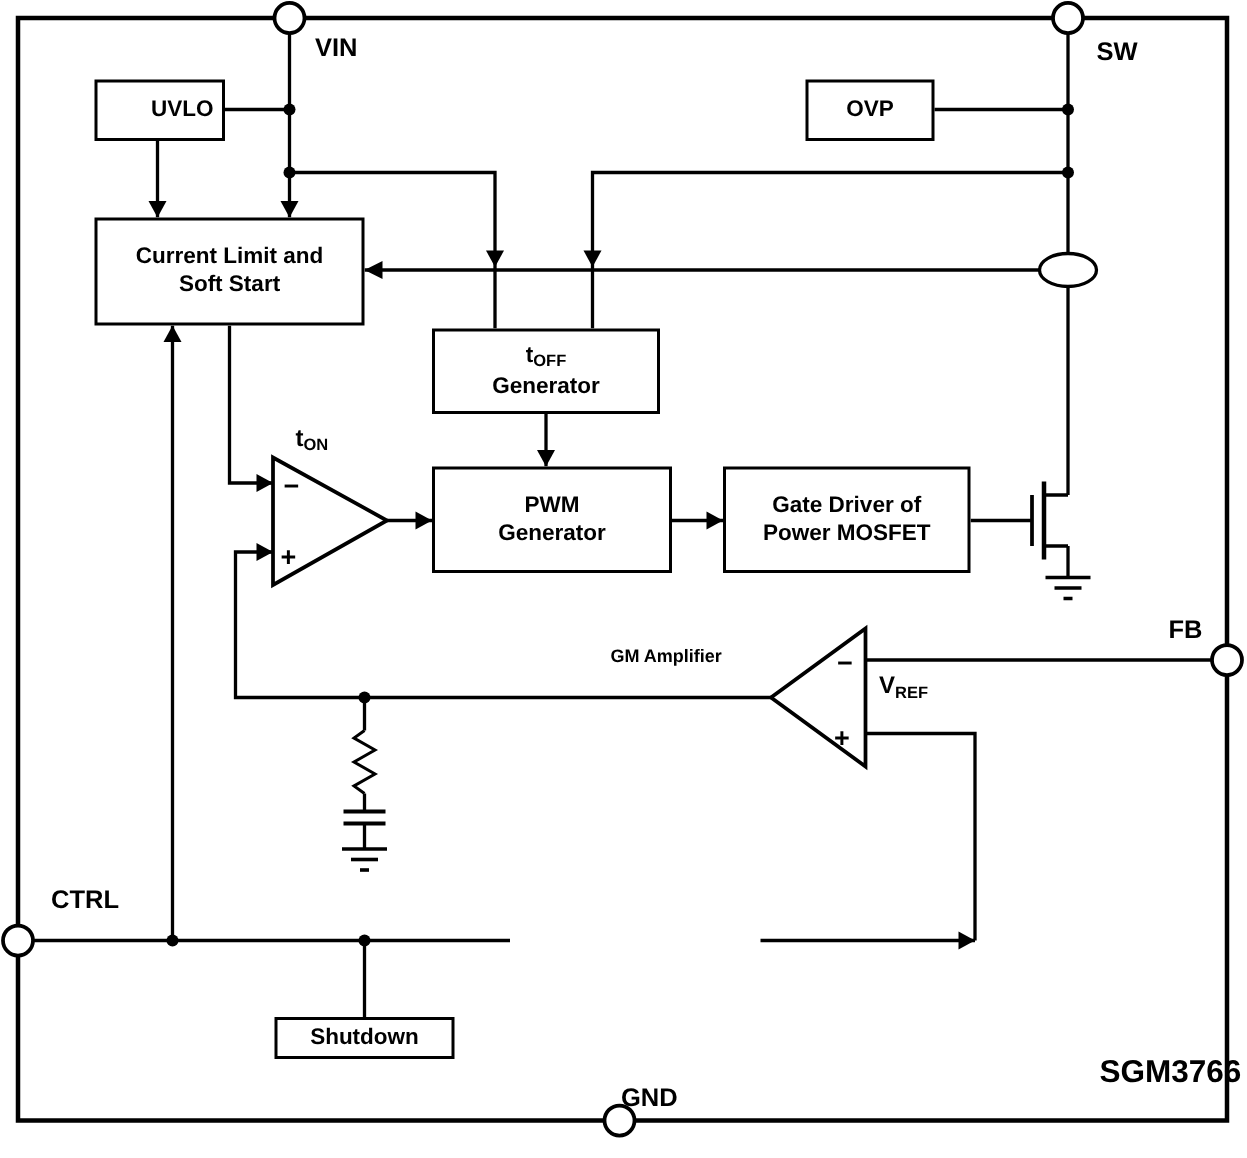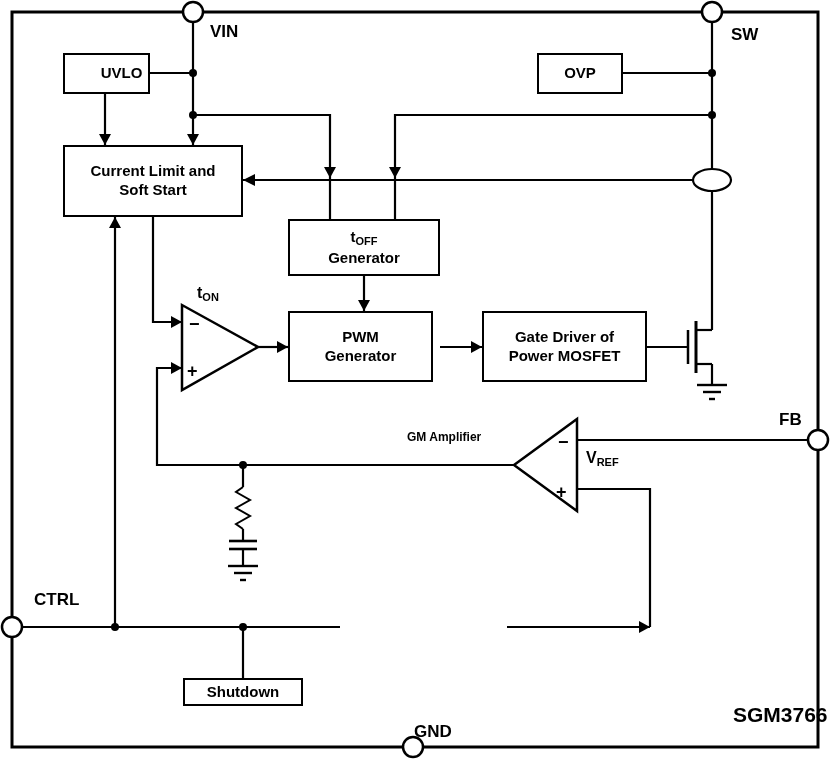--- a/index.html
+++ b/index.html
@@ -135,21 +135,21 @@
   <div class="block" style="left:63px; top:145px; width:180px; height:72px;">
     <span>Current Limit and</span>
     <span>Soft Start</span>
   </div>
 
   <div class="block" style="left:288px; top:219px; width:152px; height:57px;">
     <span><span>t</span><span class="sub">OFF</span></span>
     <span>Generator</span>
   </div>
 
-  <div class="block" style="left:288px; top:311px; width:145px; height:71px;">
+  <div class="block" style="left:288px; top:311px; width:160px; height:71px;">
     <span>PWM</span>
     <span>Generator</span>
   </div>
 
   <div class="block" style="left:482px; top:311px; width:165px; height:71px;">
     <span>Gate Driver of</span>
     <span>Power MOSFET</span>
   </div>
 
 

